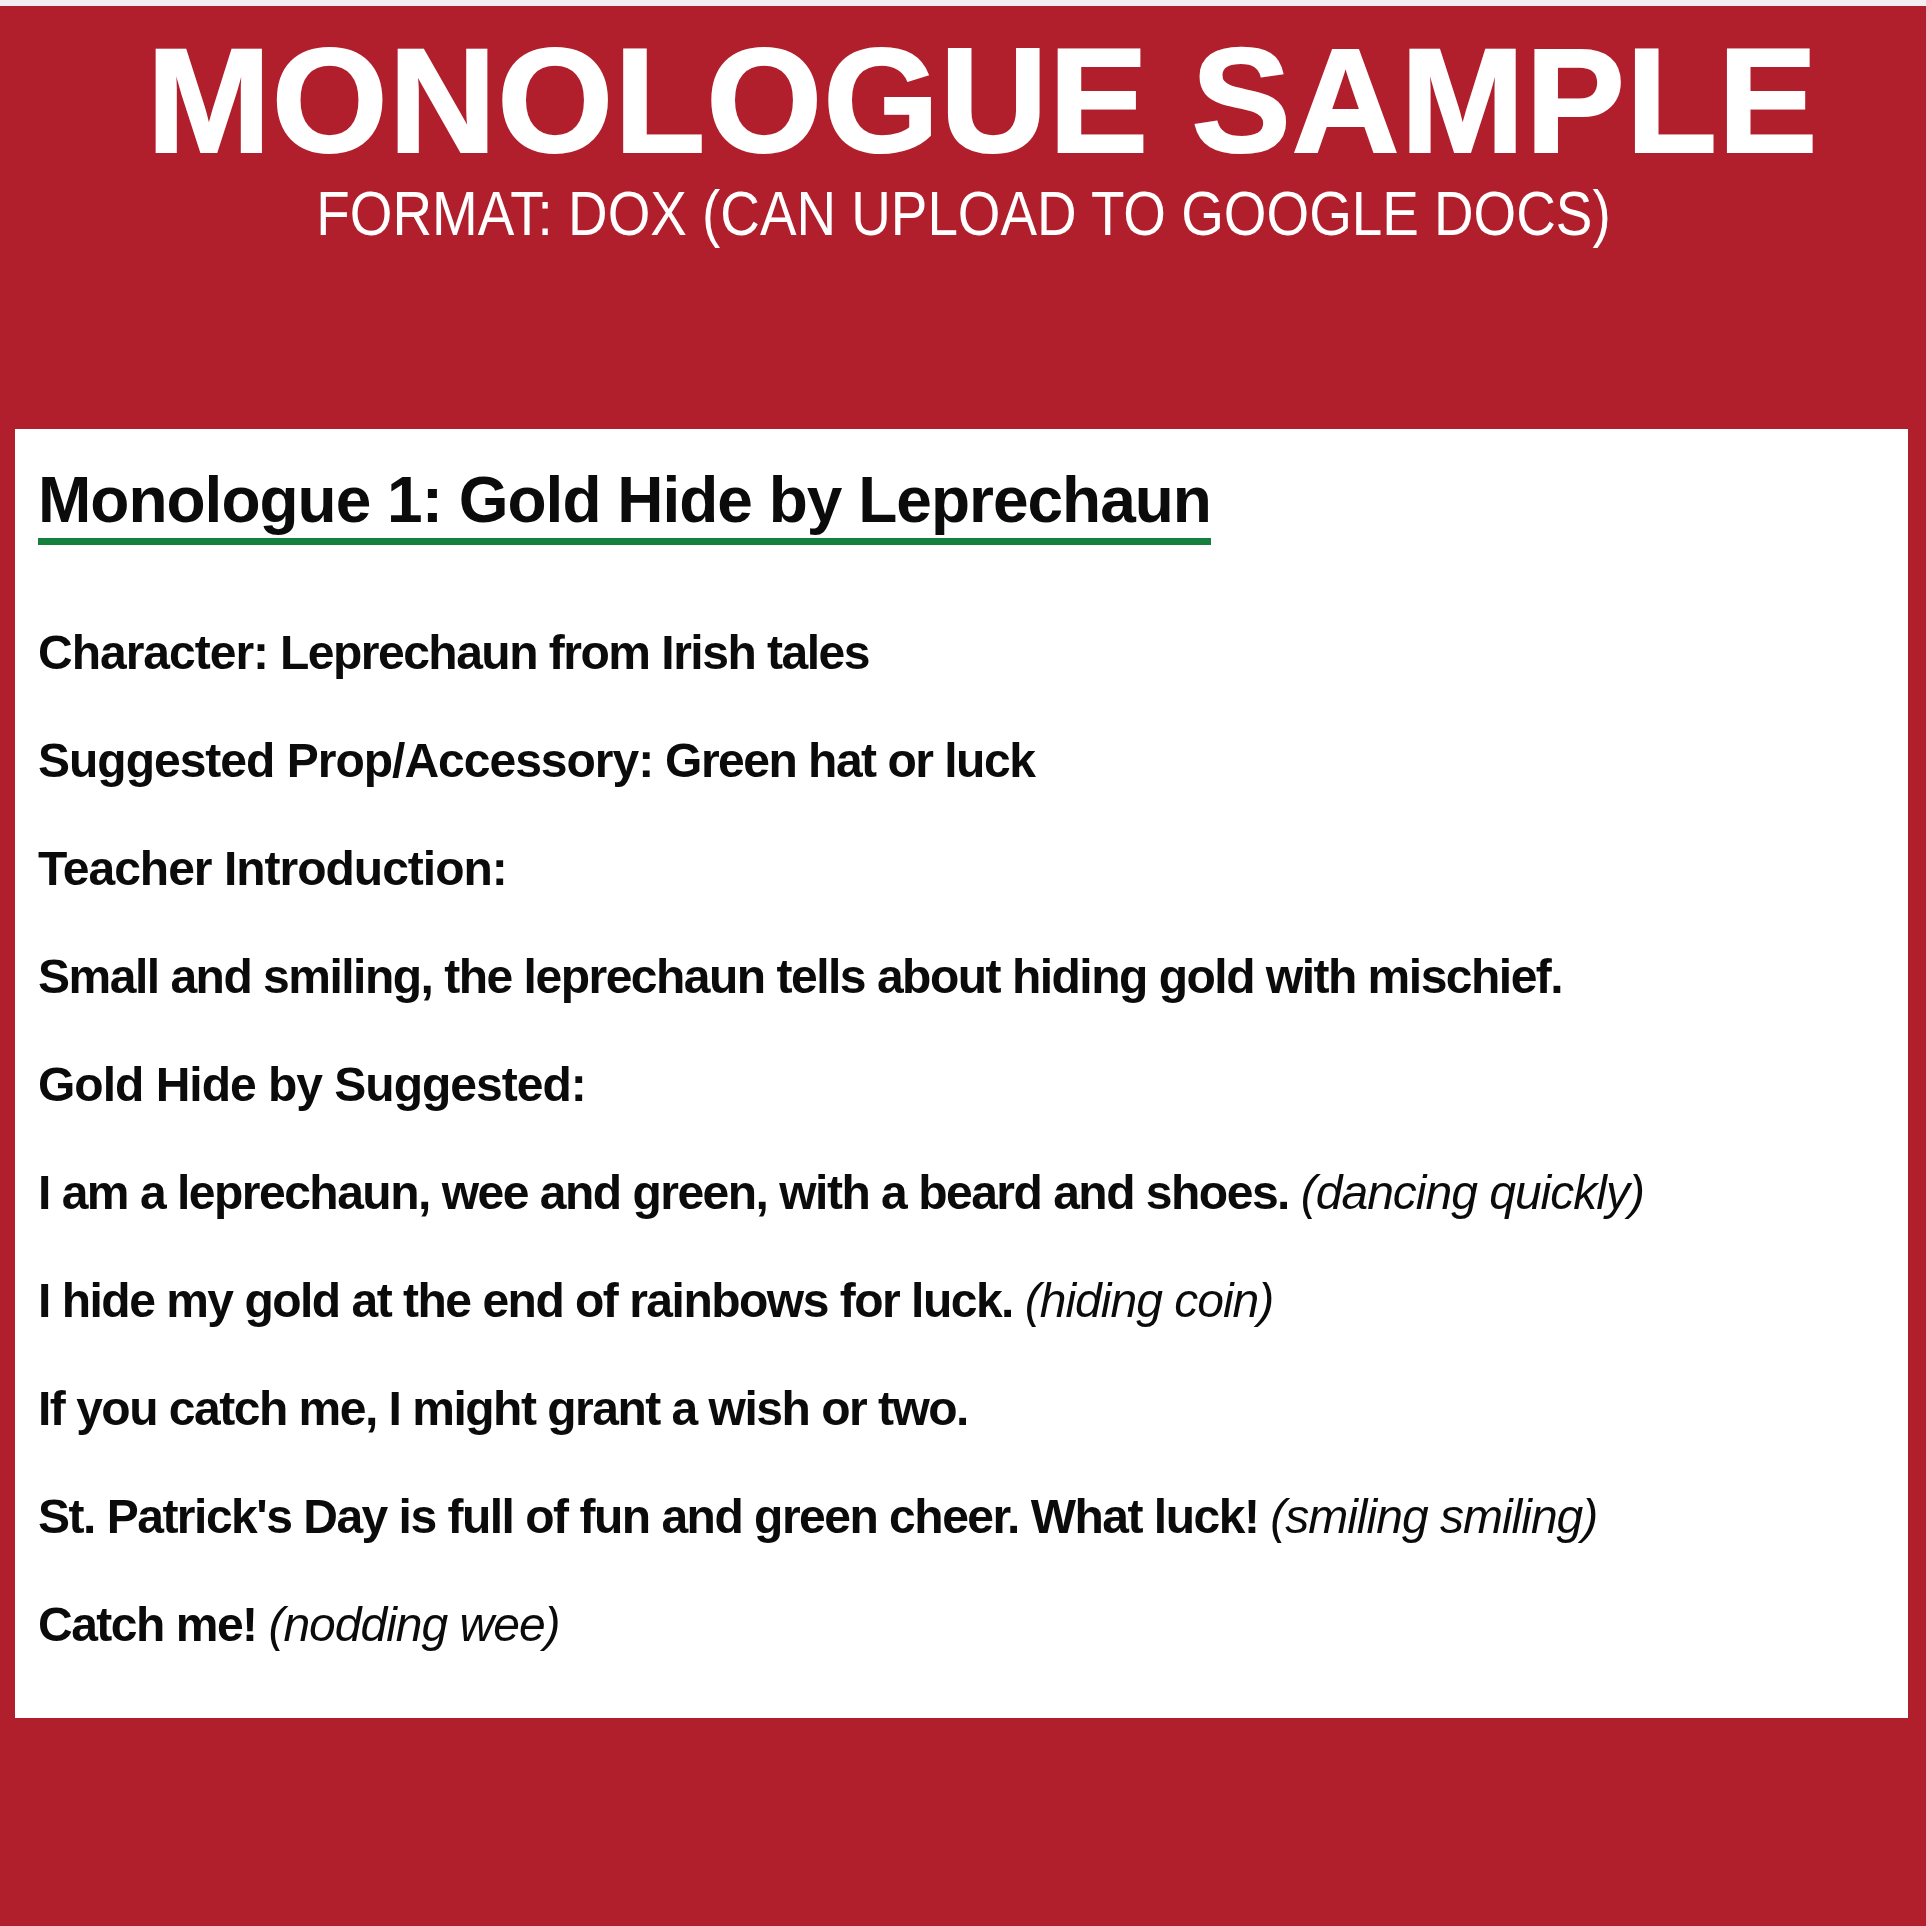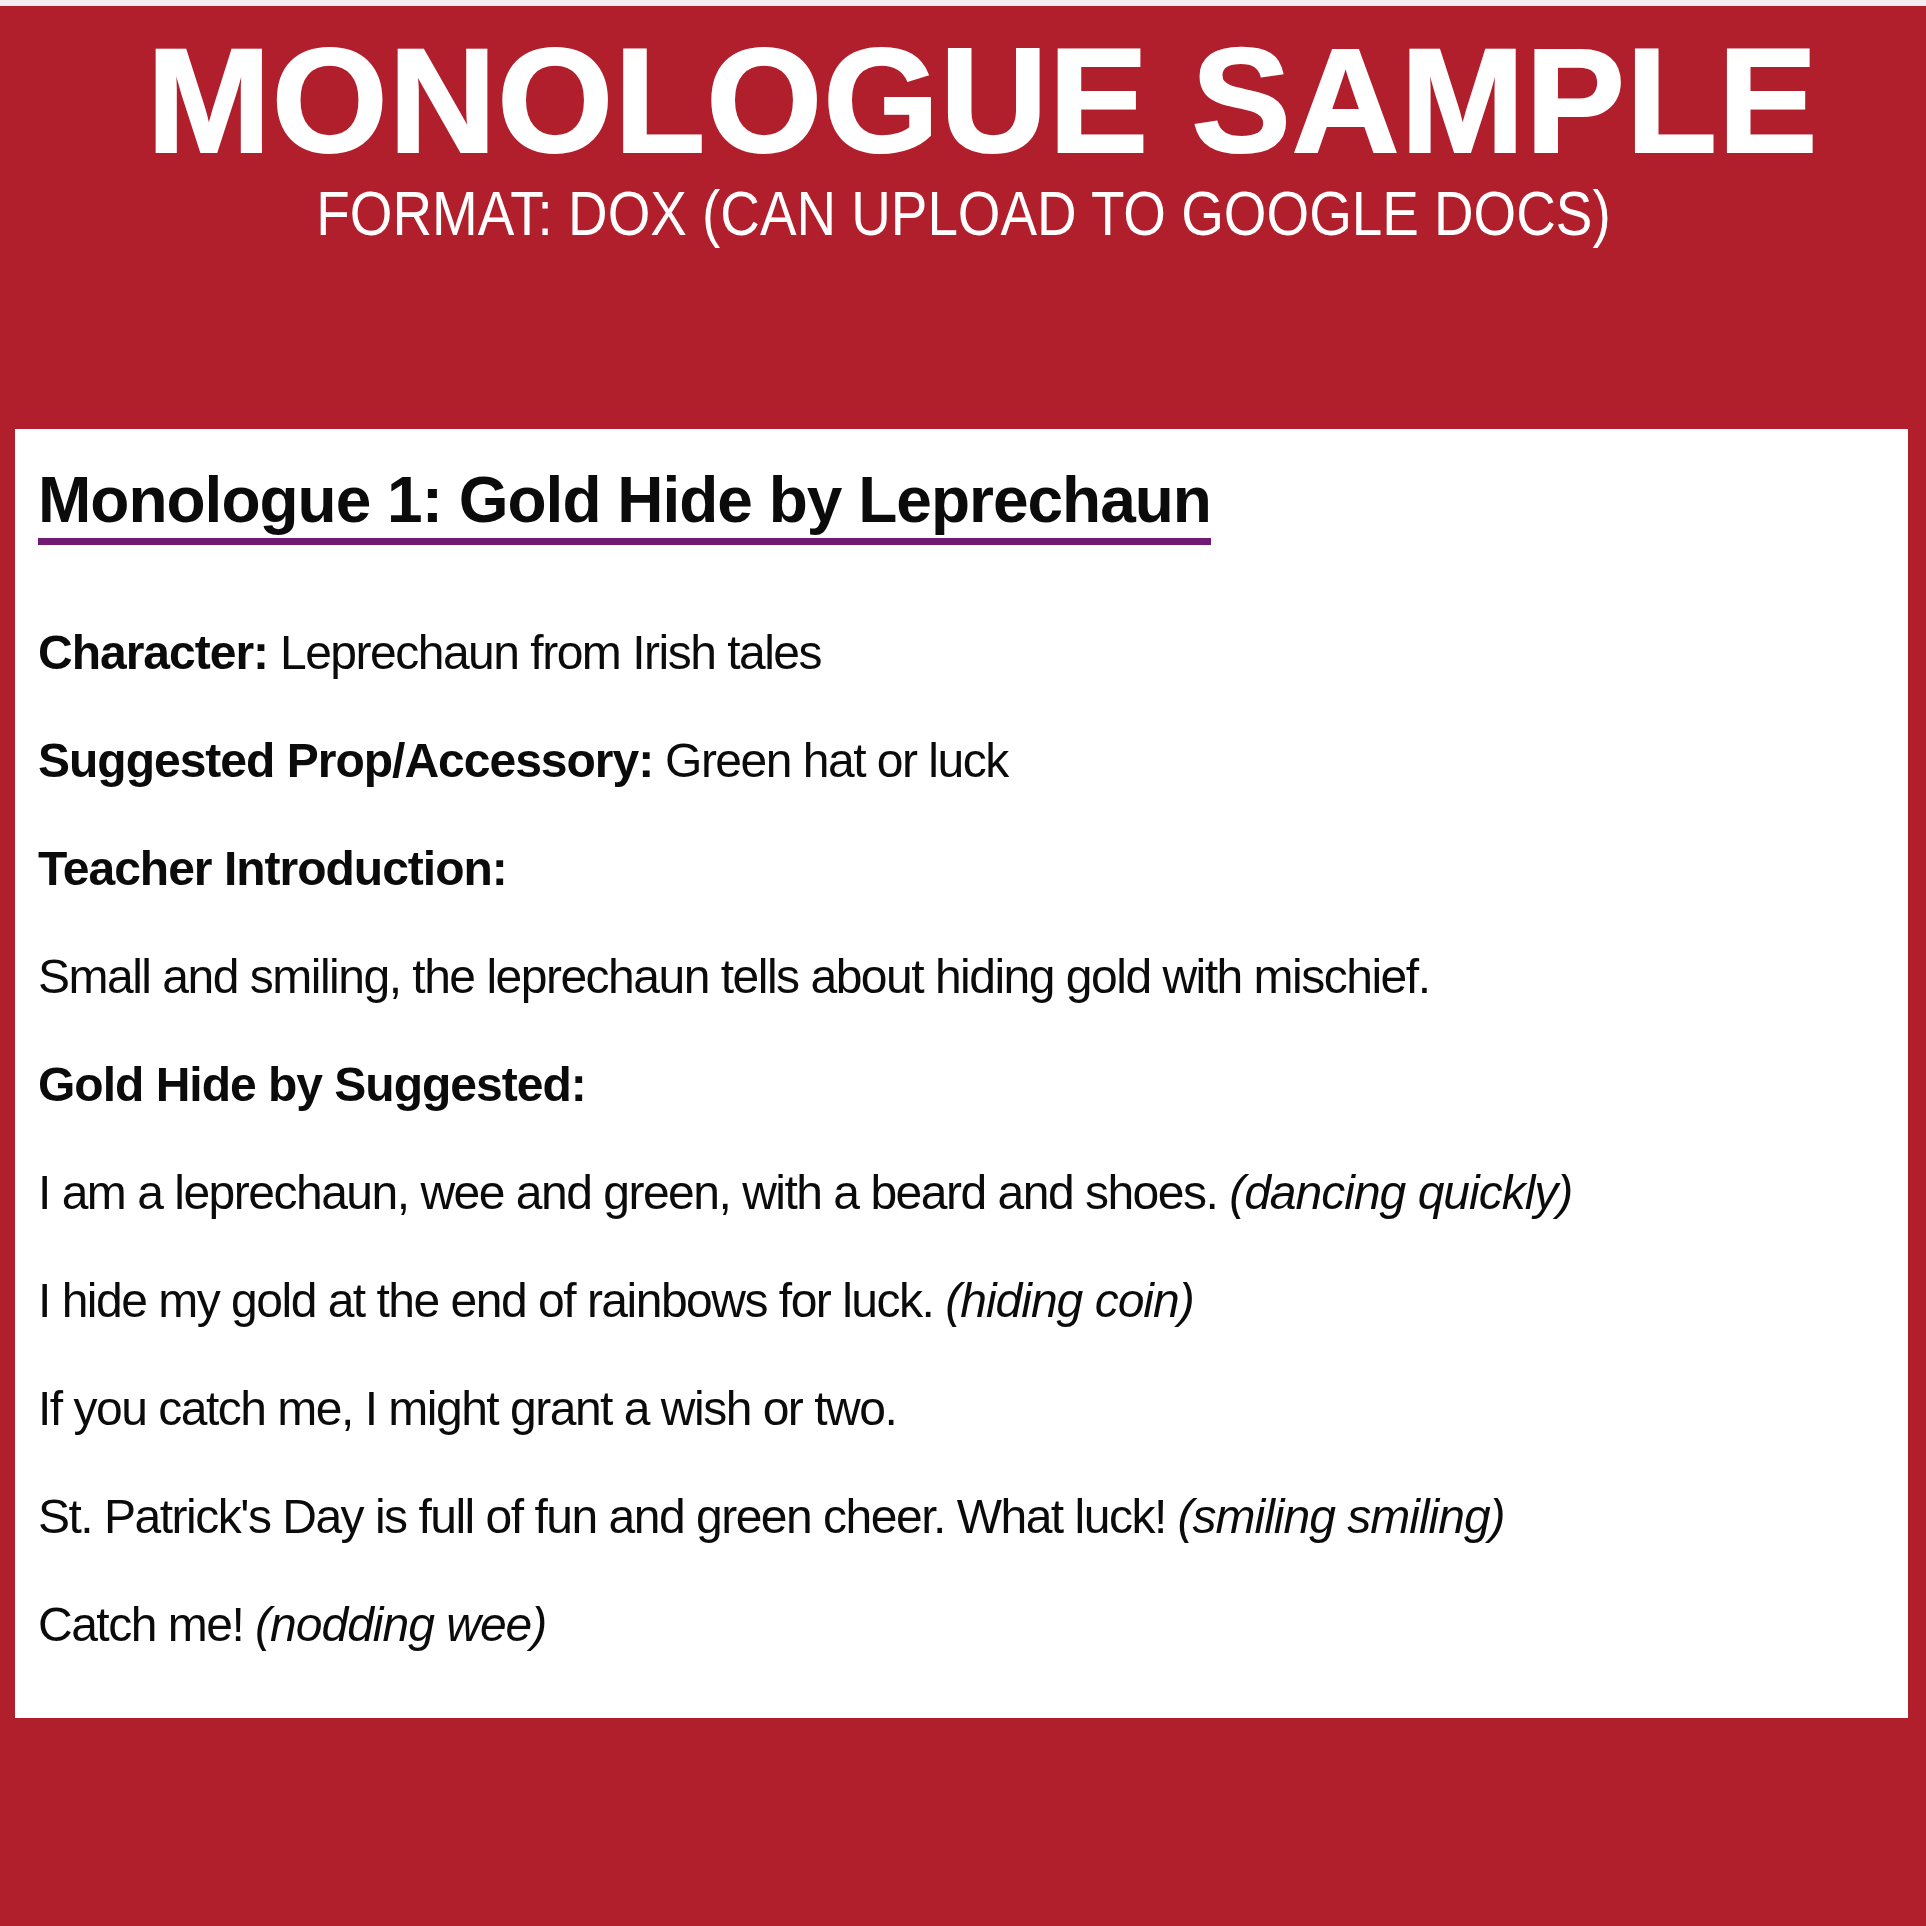--- a/index.html
+++ b/index.html
@@ -61,32 +61,32 @@
 
   .doc-heading {
     margin: 0 0 86px 0;
     font-size: 64px;
     font-weight: bold;
     line-height: 77px;
     letter-spacing: -1px;
     white-space: nowrap;
   }
   .doc-heading .underline {
-    border-bottom: 7px solid #701a75;
+    border-bottom: 7px solid #15803d;
     padding-bottom: 2px;
   }
 
   .doc-par {
     margin: 0 0 52px 0;
     font-size: 48px;
     line-height: 56px;
     letter-spacing: -1.5px;
     white-space: nowrap;
   }
-  .run-regular { font-weight: normal; font-style: normal; }
+  .run-regular { font-weight: bold; font-style: normal; }
   .run-bold { font-weight: bold; font-style: normal; letter-spacing: -1px; }
   .run-bold-italic { font-weight: normal; font-style: italic; letter-spacing: -1px; margin-top: 41px; }
 </style>
 </head>
 <body>
 
 <div class="canvas">
   <div class="top-strip"></div>
 
   <div class="banner-title">MONOLOGUE SAMPLE</div>

